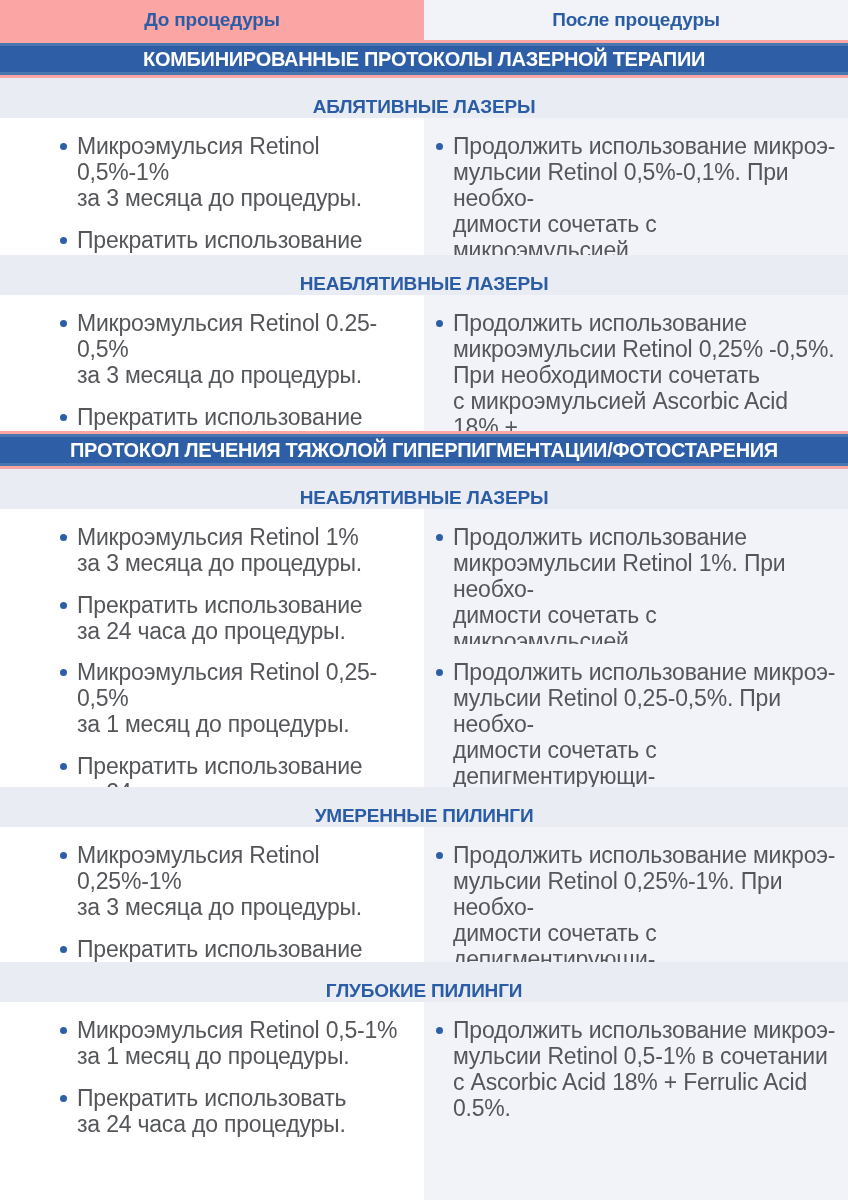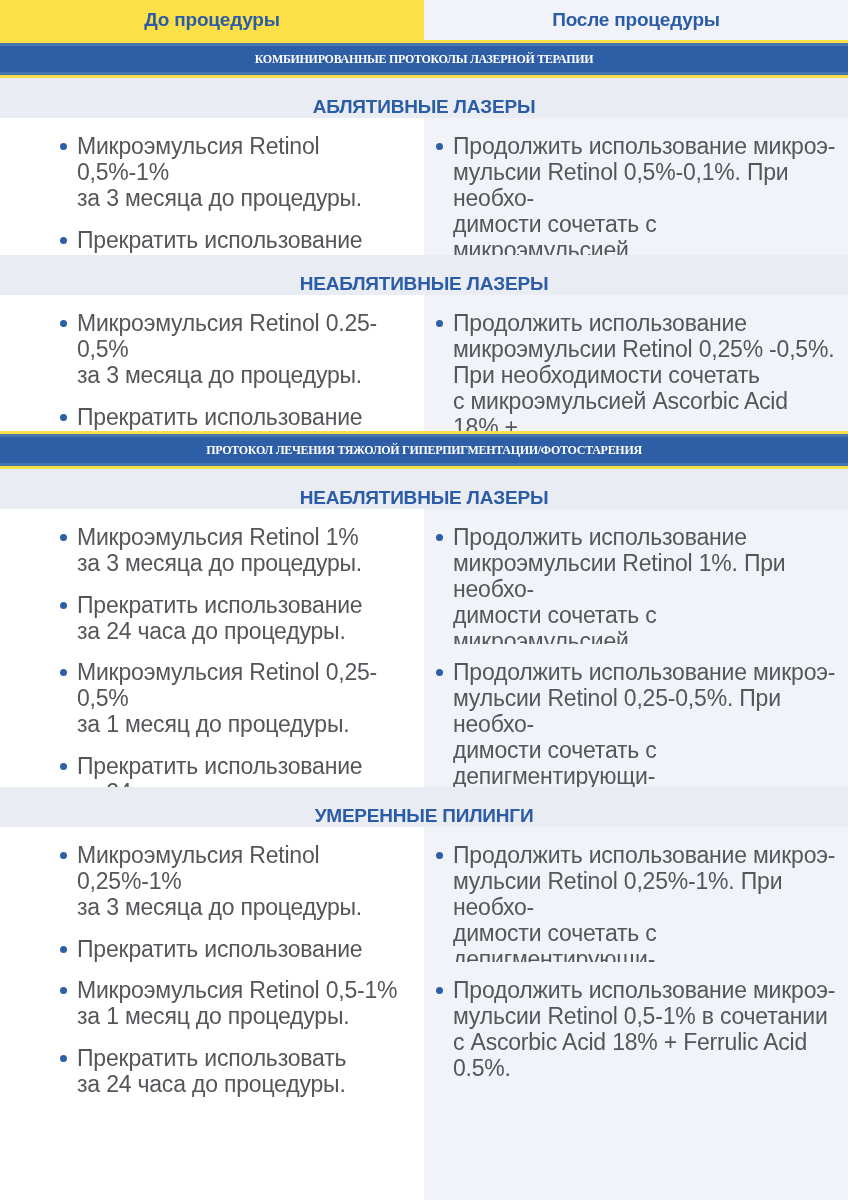--- a/index.html
+++ b/index.html
@@ -1,43 +1,42 @@
 <!DOCTYPE html>
 <html lang="ru"><head>
 <meta charset="utf-8">
 <style>
   * { box-sizing: border-box; margin: 0; padding: 0; }
   html, body { width: 848px; height: 1200px; overflow: hidden; background: #ffffff; }
   body {
     font-family: "Liberation Sans", "DejaVu Sans", sans-serif;
     color: #54565a;
   }
-  .page { width: 848px; height: 1200px; display: flex; flex-direction: column; overflow: hidden; background:#fde047; }
+  .page { width: 848px; height: 1200px; display: flex; flex-direction: column; overflow: hidden; background:#fca5a5; }
 
   
   .two-col { display: grid; grid-template-columns: 424px 424px; }
   .col-right-bg { background: #f1f3f8; }
 
   
   .col-header { height: 40px; }
   .col-header .hcell {
     display: flex; align-items: center; justify-content: center;
     font-weight: bold; font-size: 19px; color: #2b5ca6; letter-spacing: -0.2px;
   }
 
   
   .banner-main {
     height: 32px; margin: 3px 0; background: #2d5ea6;
     border-top: 3px solid #4a76b0; border-bottom: 3px solid #4a76b0;
     display: flex; align-items: center; justify-content: center;
   }
   .banner-main span {
-    color: #ffffff; font-weight: bold; font-size: 12px; letter-spacing: -0.3px;
+    color: #ffffff; font-weight: bold; font-size: 20px; letter-spacing: -0.3px;
     white-space: nowrap;
-    font-family: Liberation Serif, serif;
   }
 
   
   .banner-sub {
     height: 40px; background: #e9ecf3;
     display: flex; align-items: flex-end; justify-content: center;
   }
   .banner-sub span {
     color: #2b5ca6; font-weight: bold; font-size: 19px; letter-spacing: -0.2px;
     white-space: nowrap;
@@ -211,20 +210,23 @@
         <span class="bullet"></span>
         <span class="txt">Продолжить использование микроэ-
 мульсии Retinol 0,25%-1%. При необхо-
 димости сочетать с депигментирующи-
 ми микроэмульсиями Alpha arbutin 2% /
 Niacinamide 10% / Azelac acid 10%.</span>
       </li>
     </ul>
   </div>
 
+  <div class="banner-sub">
+    <span>ГЛУБОКИЕ ПИЛИНГИ</span>
+  </div>
   <div class="two-col content grow">
     <ul class="cell left">
       <li>
         <span class="bullet"></span>
         <span class="txt">Микроэмульсия Retinol 0,5-1%
 за 1 месяц до процедуры.</span>
       </li>
       <li>
         <span class="bullet"></span>
         <span class="txt">Прекратить использовать

